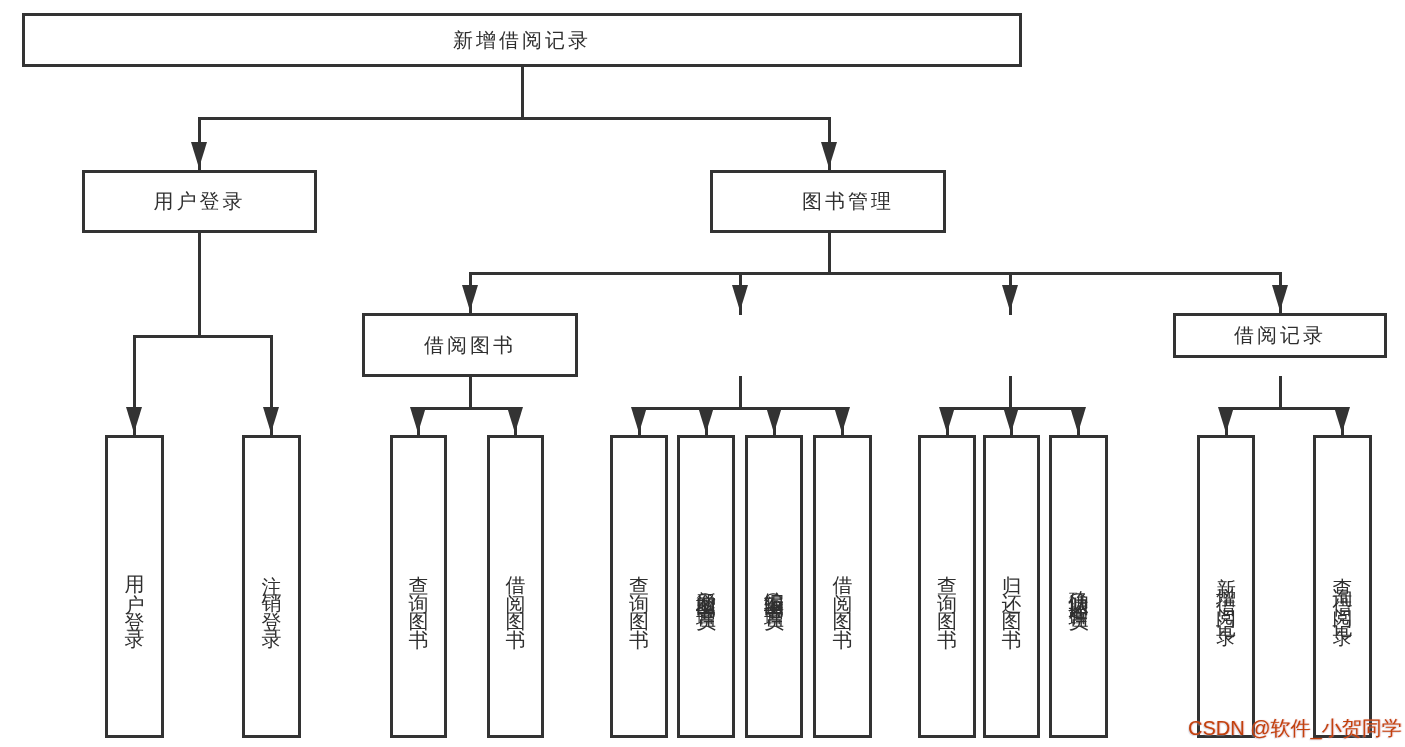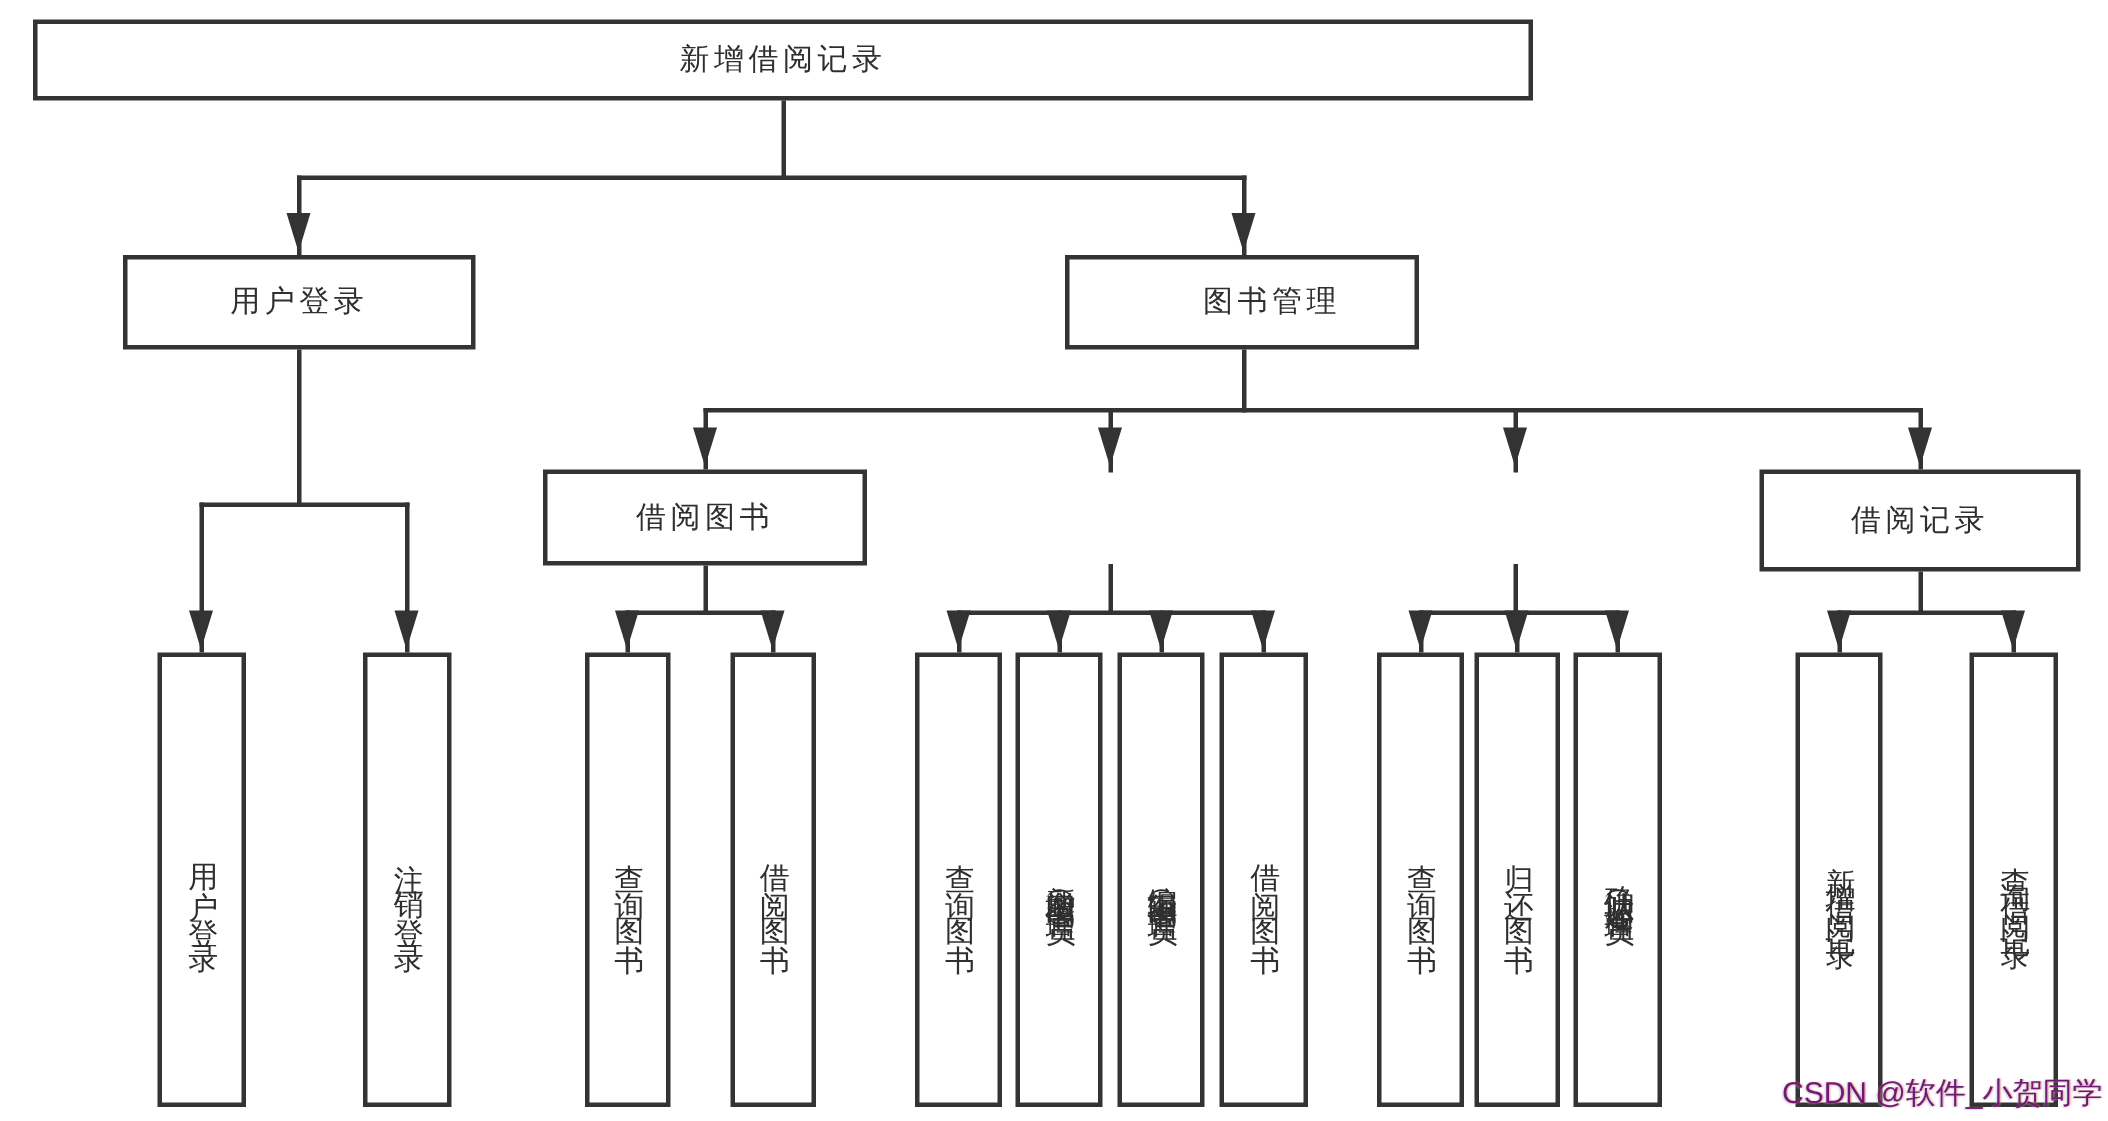--- a/index.html
+++ b/index.html
@@ -39,21 +39,21 @@
     position:absolute;
     width:0;height:0;
     border-left:8px solid transparent;
     border-right:8px solid transparent;
     z-index:3;
   }
   .watermark{
     position:absolute;
     left:1188px;top:715px;
     font-size:20px;
-    color:#701a75;
+    color:#c2410c;
     text-shadow:1px 0 1px rgba(222,120,120,0.55), -1px 1px 1px rgba(170,170,190,0.4);
     white-space:nowrap;
     z-index:5;
   }
 </style>
 </head>
 <body>
 
 <div class="canvas" id="canvas">
   <span class="watermark">CSDN @软件_小贺同学</span>
@@ -62,21 +62,21 @@
     </div>
     <div class="node h" style="left: 82px; top: 170px; width: 235px; height: 63px; border: 3px solid rgb(51, 51, 51);">
       <span class="label" style="color: rgb(47, 47, 47);">用户登录</span>
     </div>
     <div class="node h" style="left: 710px; top: 170px; width: 236px; height: 63px; border: 3px solid rgb(51, 51, 51);">
       <span class="label" style="color: rgb(47, 47, 47); margin-left: 40px;">图书管理</span>
     </div>
     <div class="node h" style="left: 362px; top: 313px; width: 216px; height: 64px; border: 3px solid rgb(51, 51, 51);">
       <span class="label" style="color: rgb(47, 47, 47);">借阅图书</span>
     </div>
-    <div class="node h" style="left: 1173px; top: 313px; width: 214px; height: 68px; border: 3px solid rgb(51, 51, 51); align-items: center;">
+    <div class="node h" style="left: 1173px; top: 313px; width: 214px; height: 45px; border: 3px solid rgb(51, 51, 51); align-items: center;">
       <span class="label" style="color: rgb(47, 47, 47);">借阅记录</span>
     </div>
     <div class="node v sp-wide" style="left: 105px; top: 435px; width: 59px; height: 303px; border: 3px solid rgb(51, 51, 51);">
       <span class="label" style="color: rgb(47, 47, 47);">用户登录</span>
     </div>
     <div class="node v sp-wide" style="left: 242px; top: 435px; width: 59px; height: 303px; border: 3px solid rgb(51, 51, 51);">
       <span class="label" style="color: rgb(47, 47, 47);">注销登录</span>
     </div>
     <div class="node v sp-wide" style="left: 390px; top: 435px; width: 57px; height: 303px; border: 3px solid rgb(51, 51, 51);">
       <span class="label" style="color: rgb(47, 47, 47);">查询图书</span>

